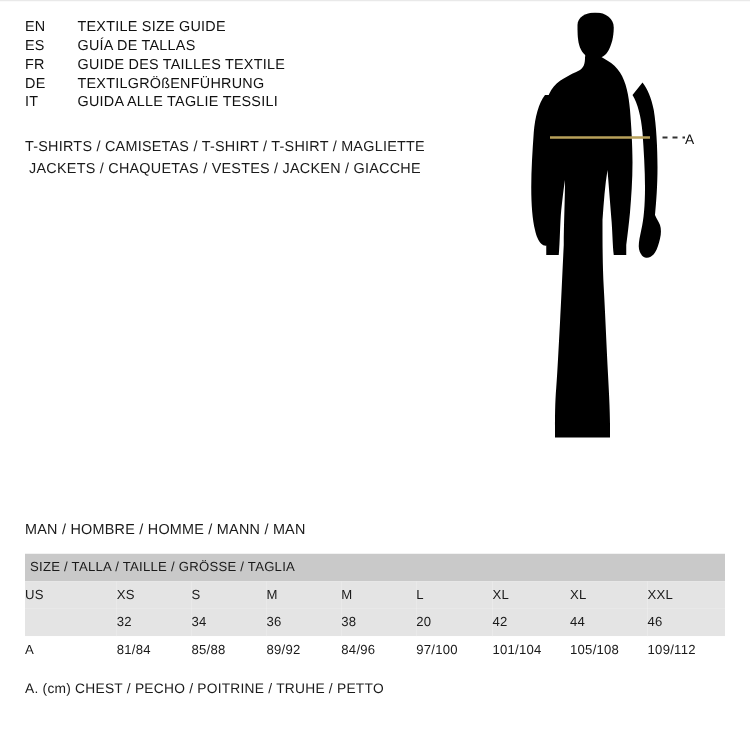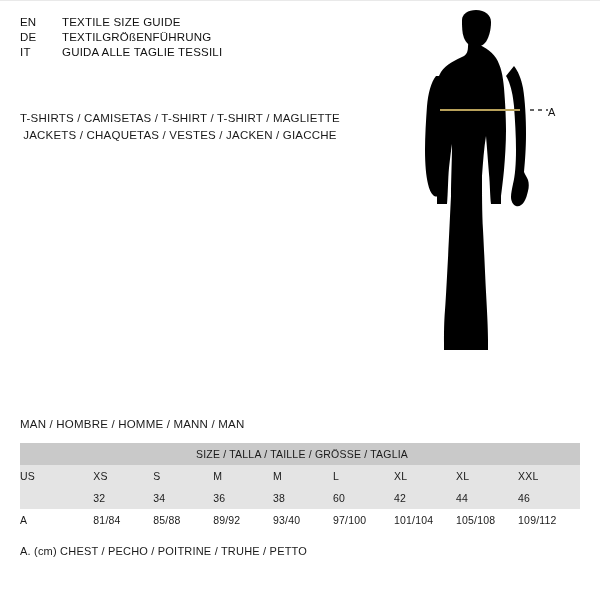--- a/index.html
+++ b/index.html
@@ -92,21 +92,20 @@
     letter-spacing: 0.2px;
   }
   table.sizes td {
     padding: 3px 0 3px 0;
     height: 16px;
   }
   table.sizes tr.head td {
     background: #c9c9c9;
     font-weight: normal;
     padding-left: 4px;
-    text-align: center;
   }
   table.sizes tr.alt td {
     background: #e4e4e4;
   }
   table.sizes tr.plain td {
     background: #ffffff;
   }
   td.c0 { width: 86px; padding-left: 4px; }
   td.cell { width: 67px; text-align: left; }
 
@@ -129,20 +128,28 @@
 
 <div class="page">
 
   <div class="hairline-top"></div>
 
   <table class="lang-table">
     <tbody>
       <tr>
         <td class="lang-code">EN</td>
         <td class="lang-name">TEXTILE SIZE GUIDE</td>
+      </tr>
+      <tr>
+        <td class="lang-code">ES</td>
+        <td class="lang-name">GUÍA DE TALLAS</td>
+      </tr>
+      <tr>
+        <td class="lang-code">FR</td>
+        <td class="lang-name">GUIDE DES TAILLES TEXTILE</td>
       </tr>
       <tr>
         <td class="lang-code">DE</td>
         <td class="lang-name">TEXTILGRÖßENFÜHRUNG</td>
       </tr>
       <tr>
         <td class="lang-code">IT</td>
         <td class="lang-name">GUIDA ALLE TAGLIE TESSILI</td>
       </tr>
     </tbody>
@@ -189,31 +196,31 @@
         <td class="cell">XL</td>
         <td class="cell">XL</td>
         <td class="cell">XXL</td>
       </tr>
       <tr class="alt">
         <td class="c0"></td>
         <td class="cell">32</td>
         <td class="cell">34</td>
         <td class="cell">36</td>
         <td class="cell">38</td>
-        <td class="cell">60</td>
+        <td class="cell">20</td>
         <td class="cell">42</td>
         <td class="cell">44</td>
         <td class="cell">46</td>
       </tr>
       <tr class="plain">
         <td class="c0">A</td>
         <td class="cell">81/84</td>
         <td class="cell">85/88</td>
         <td class="cell">89/92</td>
-        <td class="cell">93/40</td>
+        <td class="cell">84/96</td>
         <td class="cell">97/100</td>
         <td class="cell">101/104</td>
         <td class="cell">105/108</td>
         <td class="cell">109/112</td>
       </tr>
     </tbody>
   </table>
 
   <div class="footnote">A. (cm) CHEST / PECHO / POITRINE / TRUHE / PETTO</div>
 

